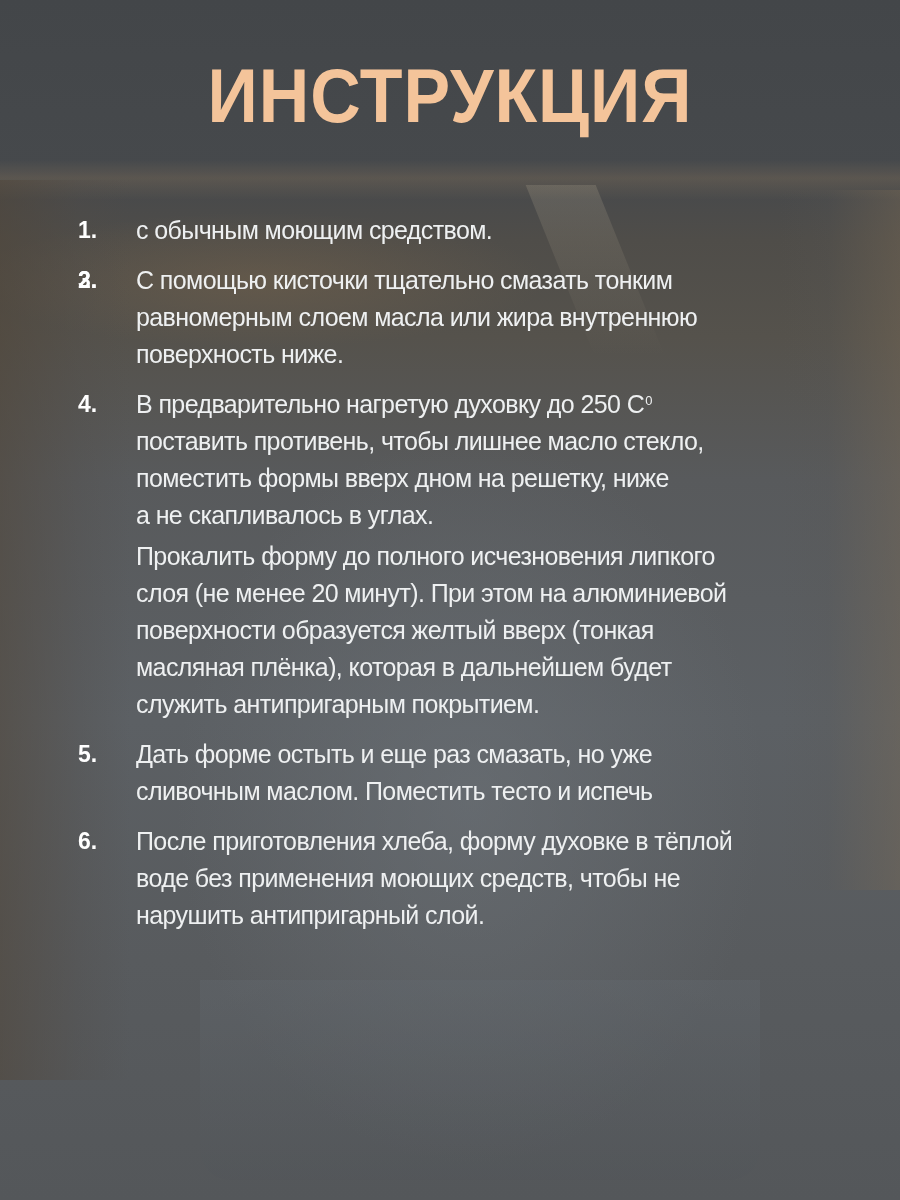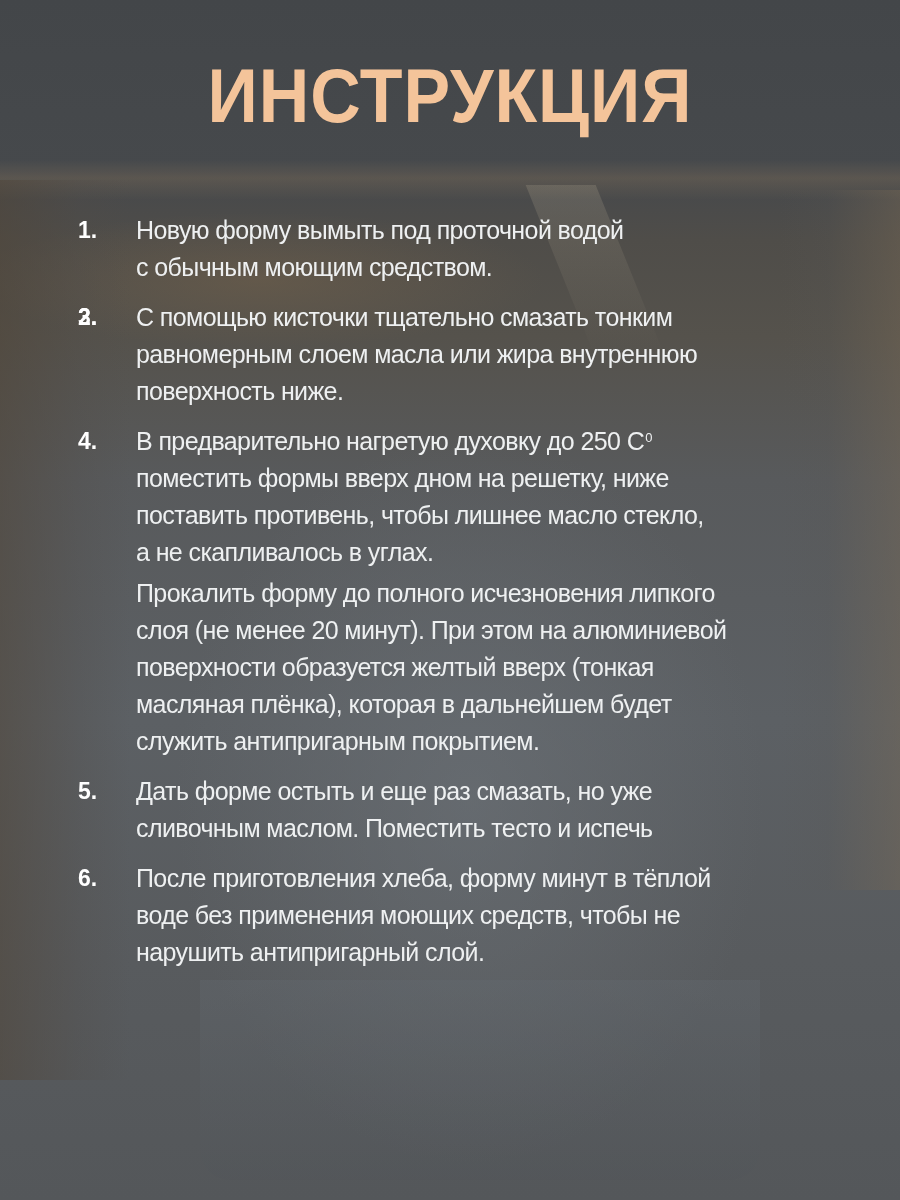--- a/index.html
+++ b/index.html
@@ -145,56 +145,55 @@
   <div class="tin-bottom"></div>
 </div>
 
 <div class="content">
   <h1 class="title">ИНСТРУКЦИЯ</h1>
 
   <ol class="steps">
 
     <li class="step">
       <span class="step-num">1.</span>
-      <span class="step-line">Новую форму вымыть под проточной водой</span>
       <span class="step-line">с обычным моющим средством.</span>
     </li>
 
     <li class="step">
       <span class="step-num">2.</span>
     </li>
 
     <li class="step">
       <span class="step-num">3.</span>
       <span class="step-line">С помощью кисточки тщательно смазать тонким</span>
       <span class="step-line">равномерным слоем масла или жира внутреннюю</span>
       <span class="step-line">поверхность ниже.</span>
     </li>
 
     <li class="step">
       <span class="step-num">4.</span>
       <span class="step-line"><span>В предварительно нагретую духовку до 250 С</span><sup>0</sup></span>
+      <span class="step-line">поставить противень, чтобы лишнее масло стекло,</span>
       <span class="step-line">поместить формы вверх дном на решетку, ниже</span>
-      <span class="step-line">поставить противень, чтобы лишнее масло стекло,</span>
       <span class="step-line">а не скапливалось в углах.</span>
       <div class="step-note">
         <span class="step-line">Прокалить форму до полного исчезновения липкого</span>
         <span class="step-line">слоя (не менее 20 минут). При этом на алюминиевой</span>
         <span class="step-line">поверхности образуется желтый вверх (тонкая</span>
         <span class="step-line">масляная плёнка), которая в дальнейшем будет</span>
         <span class="step-line">служить антипригарным покрытием.</span>
       </div>
     </li>
 
     <li class="step">
       <span class="step-num">5.</span>
       <span class="step-line">Дать форме остыть и еще раз смазать, но уже</span>
       <span class="step-line">сливочным маслом. Поместить тесто и испечь</span>
     </li>
 
     <li class="step">
       <span class="step-num">6.</span>
-      <span class="step-line">После приготовления хлеба, форму минут в тёплой</span>
+      <span class="step-line">После приготовления хлеба, форму духовке в тёплой</span>
       <span class="step-line">воде без применения моющих средств, чтобы не</span>
       <span class="step-line">нарушить антипригарный слой.</span>
     </li>
   </ol>
 </div>
 
 </body></html>

